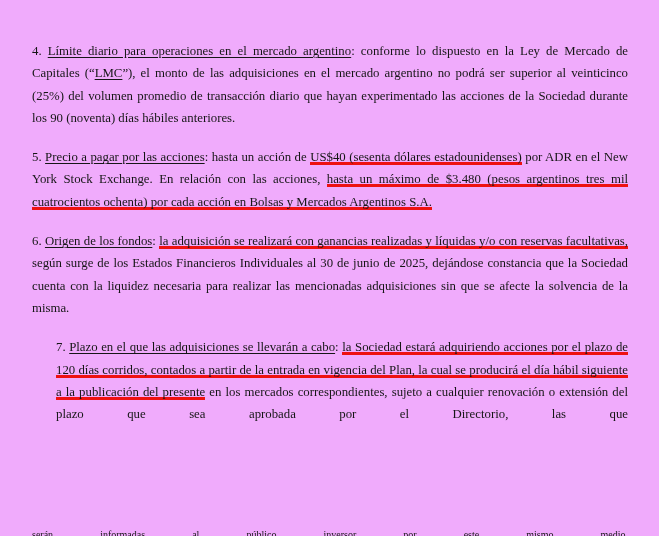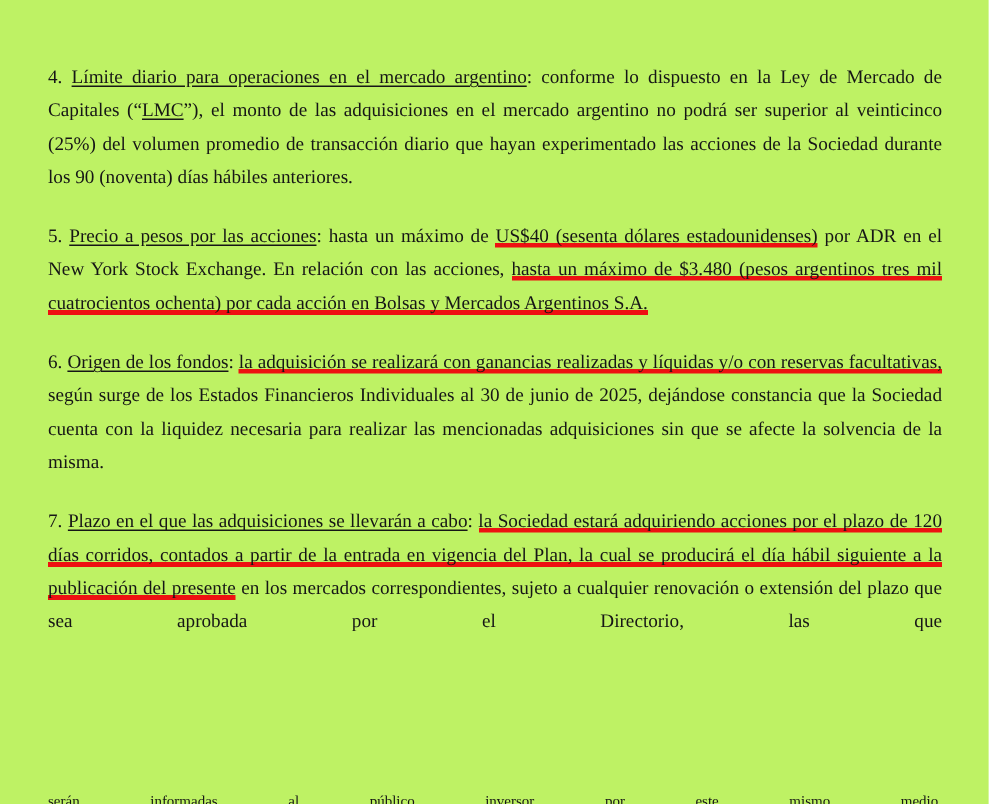--- a/index.html
+++ b/index.html
@@ -11,39 +11,39 @@
     width: 659px;
     height: 536px;
     overflow: hidden;
     font-family: "Liberation Serif", "DejaVu Serif", serif;
     color: #1a1a1a;
   }
   .page {
     position: relative;
     width: 659px;
     height: 536px;
-    background: #bef264;
+    background: #f0abfc;
     overflow: hidden;
   }
   .doc-body {
     position: absolute;
     left: 32px;
     top: 40px;
     width: 596px;
   }
   .para {
     font-size: 12.8px;
     line-height: 22.3px;
     text-align: justify;
     text-justify: inter-word;
     margin: 0 0 17px 0;
     color: #161616;
     hyphens: none;
   }
-  .para:last-child { margin-bottom: 0; }
+  .para:last-child { margin-bottom: 0; margin-left: 24px; }
 
   
   .para.force-just { text-align-last: justify; }
   .para.natural-last { text-align-last: left; }
 
   
   .hd {
     text-decoration: underline;
     text-decoration-thickness: 1px;
     text-underline-offset: 2px;
@@ -80,21 +80,21 @@
 <div class="page">
   <div class="doc-body">
 
     <p class="para natural-last">
       <span>4.</span>
       <span class="hd">Límite diario para operaciones en el mercado argentino</span><span>: conforme lo dispuesto en la Ley de Mercado de Capitales (“</span><span class="hd">LMC</span><span>”), el monto de las adquisiciones en el mercado argentino no podrá ser superior al veinticinco (25%) del volumen promedio de transacción diario que hayan experimentado las acciones de la Sociedad durante los 90 (noventa) días hábiles anteriores.</span>
     </p>
 
     <p class="para natural-last">
       <span>5.</span>
-      <span class="hd">Precio a pesos por las acciones</span><span>: hasta un máximo de </span><span class="rm">US$40 (sesenta dólares estadounidenses)</span><span> por ADR en el New York Stock Exchange. En relación con las acciones, </span><span class="rm">hasta un máximo de $3.480 (pesos argentinos tres mil cuatrocientos ochenta) por cada acción en Bolsas y Mercados Argentinos S.A.</span>
+      <span class="hd">Precio a pagar por las acciones</span><span>: hasta un acción de </span><span class="rm">US$40 (sesenta dólares estadounidenses)</span><span> por ADR en el New York Stock Exchange. En relación con las acciones, </span><span class="rm">hasta un máximo de $3.480 (pesos argentinos tres mil cuatrocientos ochenta) por cada acción en Bolsas y Mercados Argentinos S.A.</span>
     </p>
 
     <p class="para natural-last">
       <span>6.</span>
       <span class="hd">Origen de los fondos</span><span>: </span><span class="rm">la adquisición se realizará con ganancias realizadas y líquidas y/o con reservas facultativas,</span><span> según surge de los Estados Financieros Individuales al 30 de junio de 2025, dejándose constancia que la Sociedad cuenta con la liquidez necesaria para realizar las mencionadas adquisiciones sin que se afecte la solvencia de la misma.</span>
     </p>
 
     <p class="para force-just">
       <span>7.</span>
       <span class="hd">Plazo en el que las adquisiciones se llevarán a cabo</span><span>: </span><span class="rm">la Sociedad estará adquiriendo acciones por el plazo de 120 días corridos, contados a partir de la entrada en vigencia del Plan, la cual se producirá el día hábil siguiente a la publicación del presente</span><span> en los mercados correspondientes, sujeto a cualquier renovación o extensión del plazo que sea aprobada por el Directorio, las que</span>

